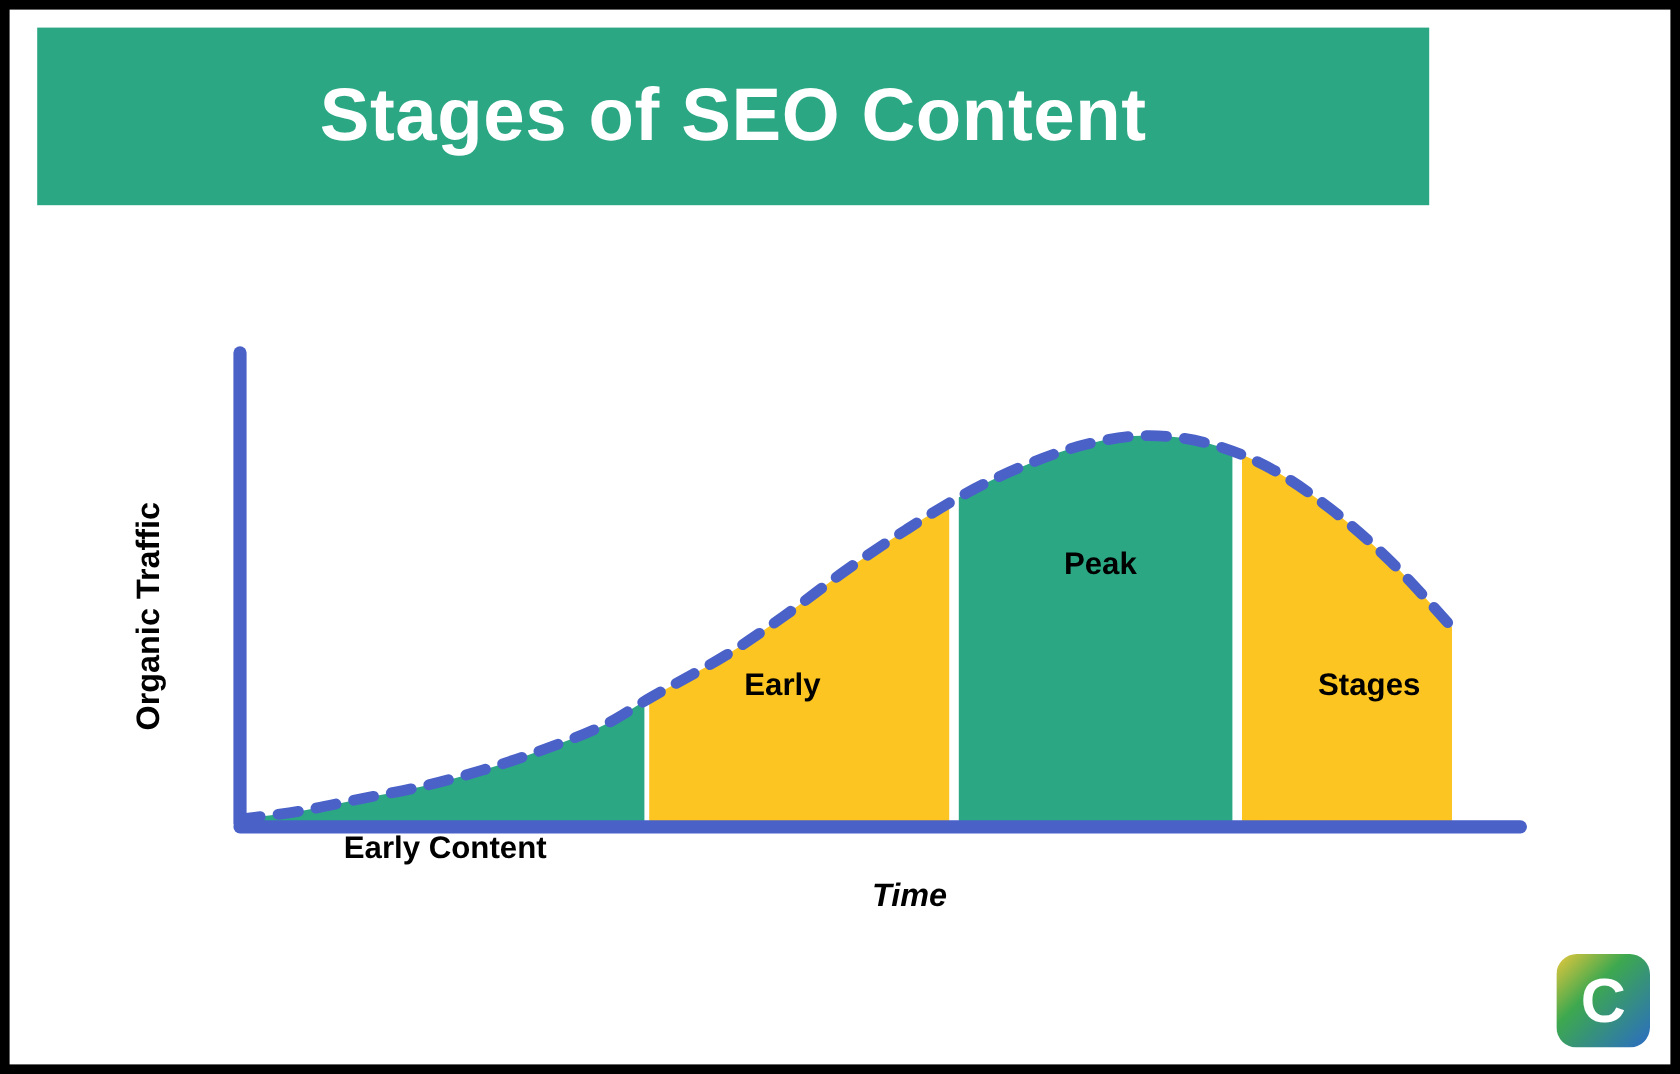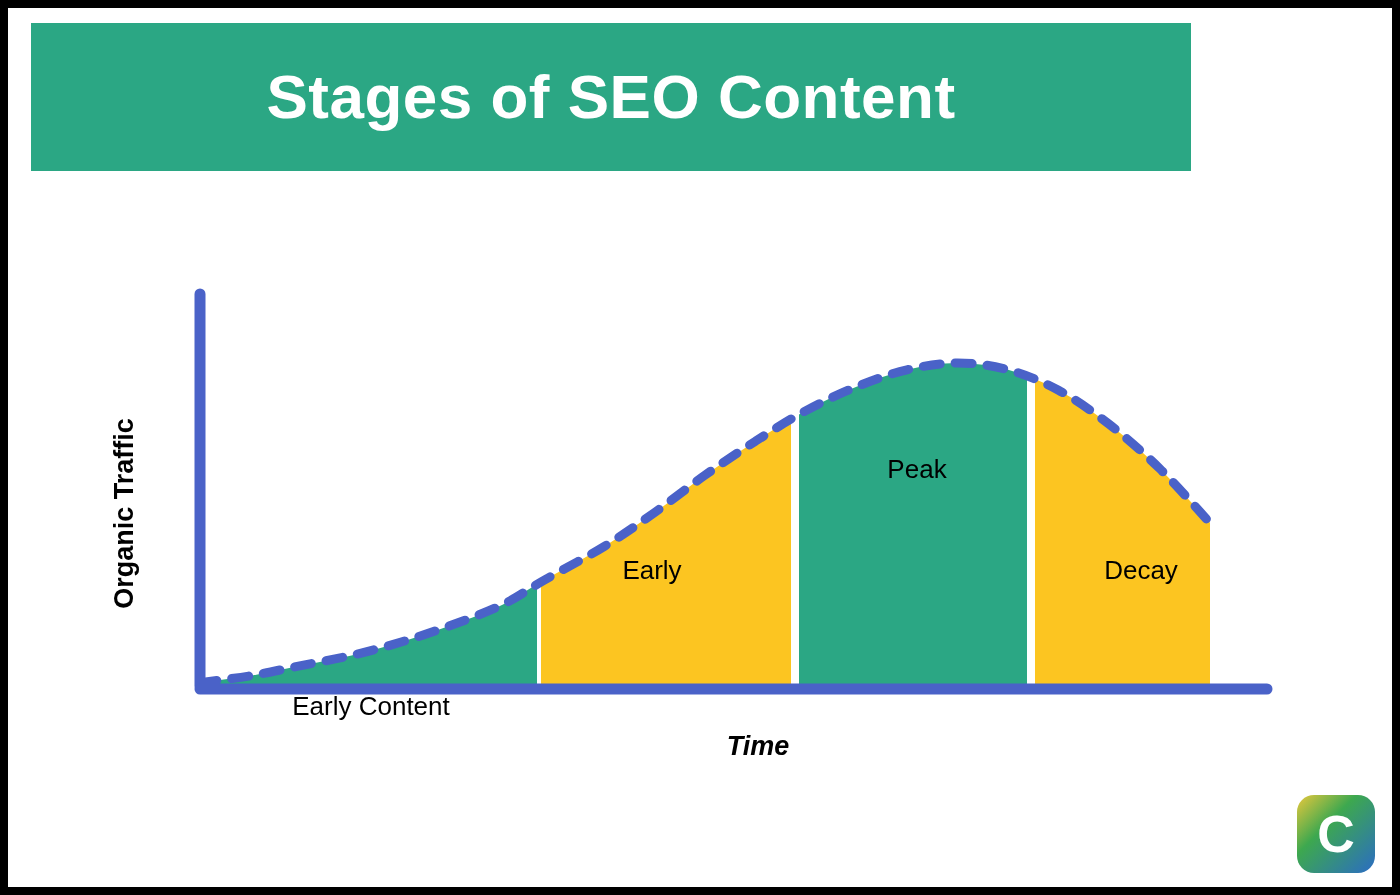--- a/index.html
+++ b/index.html
@@ -99,21 +99,21 @@
     width: 260px;
     text-align: center;
     font-style: italic;
   }
 
   
   .stage-label {
     position: absolute;
     color: #000000;
     font-size: 26px;
-    font-weight: normal;
+    font-weight: bold;
     font-family: "Liberation Sans", sans-serif;
     white-space: nowrap;
     text-align: center;
     transform: translateX(-50%);
   }
 
   
   #logo {
     position: absolute;
     left: 1289px;
@@ -164,21 +164,21 @@
         <line id="x-axis-line" x1="192" y1="518" x2="1259" y2="518" stroke="#4A62C8" stroke-width="11" stroke-linecap="round"></line>
       </svg>
 
       <div class="axis-title" id="y-axis-title">Organic Traffic</div>
 
       <div class="axis-title" id="x-axis-title">Time</div>
 
       <div class="stage-label" id="stage-label-0" style="left: 363px; top: 520px;">Early Content</div>
       <div class="stage-label" id="stage-label-1" style="left: 644px; top: 384px;">Early</div>
       <div class="stage-label" id="stage-label-2" style="left: 909px; top: 283px;">Peak</div>
-      <div class="stage-label" id="stage-label-3" style="left: 1133px; top: 384px;">Decay</div>
+      <div class="stage-label" id="stage-label-3" style="left: 1133px; top: 384px;">Stages</div>
     </div>
 
     <div id="logo">
       <svg id="logo-svg" viewBox="0 0 78 78">
         <defs>
           <linearGradient id="logo-grad" x1="0" y1="0" x2="1" y2="1">
             <stop offset="0%" stop-color="#E8C83C"></stop>
             <stop offset="38%" stop-color="#3DA84F"></stop>
             <stop offset="100%" stop-color="#2B6CC4"></stop>
           </linearGradient>

